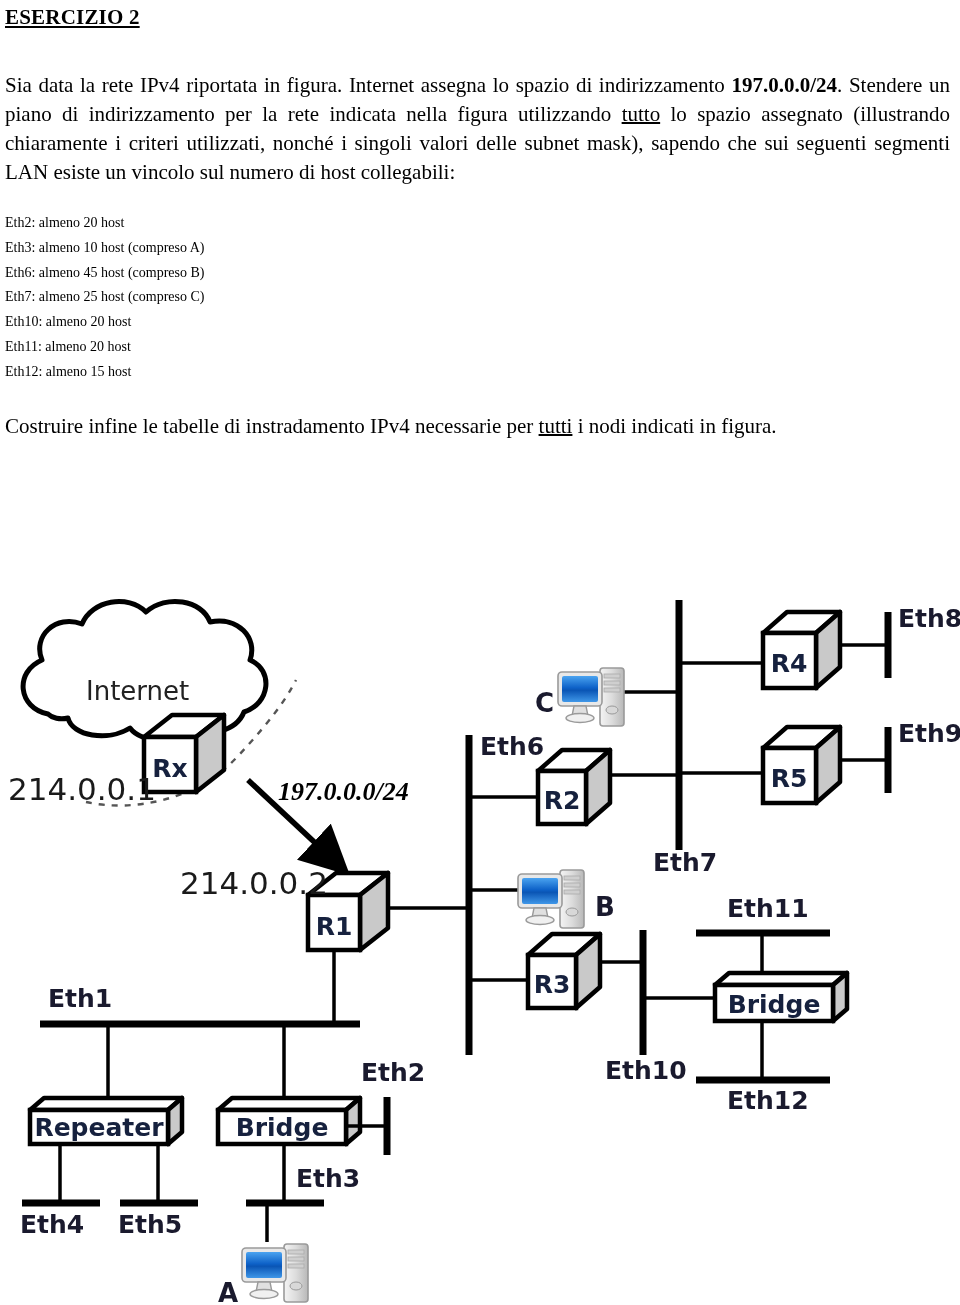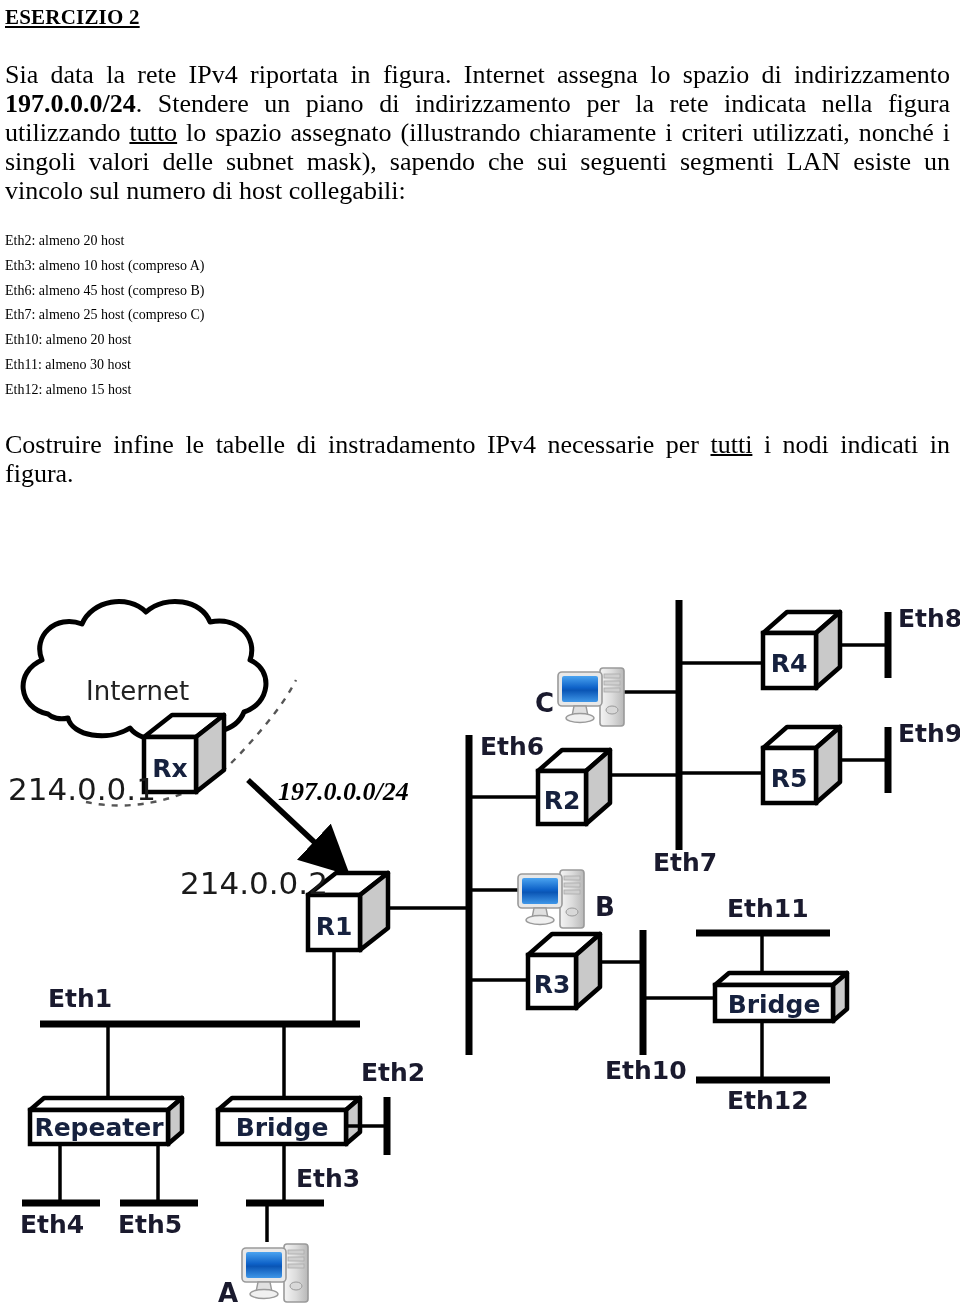--- a/index.html
+++ b/index.html
@@ -23,25 +23,25 @@
     top: 0;
     width: 960px;
   }
   .title {
     font-family: "Liberation Serif", "DejaVu Serif", serif;
     font-weight: bold;
     font-size: 21px;
     letter-spacing: 0.2px;
     text-decoration: underline;
     text-underline-offset: 2px;
-    margin: 5px 0 4px 5px;
+    margin: 5px 0 15px 5px;
     display: inline-block;
   }
   .para {
-    font-size: 26px;
+    font-size: 21px;
     line-height: 29px;
     text-align: justify;
     margin: 0 10px 0 5px;
   }
   .para-intro {
     margin-top: 26px;
   }
   .b { font-weight: bold; }
   .u { text-decoration: underline; text-underline-offset: 1px; }
 
@@ -116,21 +116,21 @@
   <div class="title">ESERCIZIO 2</div>
 
   <p class="para para-intro"><span>Sia data la rete IPv4 riportata in figura. Internet assegna lo spazio di indirizzamento </span><span class="b">197.0.0.0/24</span><span>. Stendere un piano di indirizzamento per la rete indicata nella figura utilizzando </span><span class="u">tutto</span><span> lo spazio assegnato (illustrando chiaramente i criteri utilizzati, nonché i singoli valori delle subnet mask), sapendo che sui seguenti segmenti LAN esiste un vincolo sul numero di host collegabili:</span></p>
 
   <div class="constraint-list">
     <div>Eth2: almeno 20 host</div>
     <div>Eth3: almeno 10 host (compreso A)</div>
     <div>Eth6: almeno 45 host (compreso B)</div>
     <div>Eth7: almeno 25 host (compreso C)</div>
     <div>Eth10: almeno 20 host</div>
-    <div>Eth11: almeno 30 host</div>
+    <div>Eth11: almeno 20 host</div>
     <div>Eth12: almeno 15 host</div>
   </div>
 
   <p class="para para-closing"><span>Costruire infine le tabelle di instradamento IPv4 necessarie per </span><span class="u">tutti</span><span> i nodi indicati in figura.</span></p>
 
 </div>
 
 <div id="diagram">
 
   <svg width="960" height="715" viewBox="0 0 960 715" xmlns="http://www.w3.org/2000/svg">

